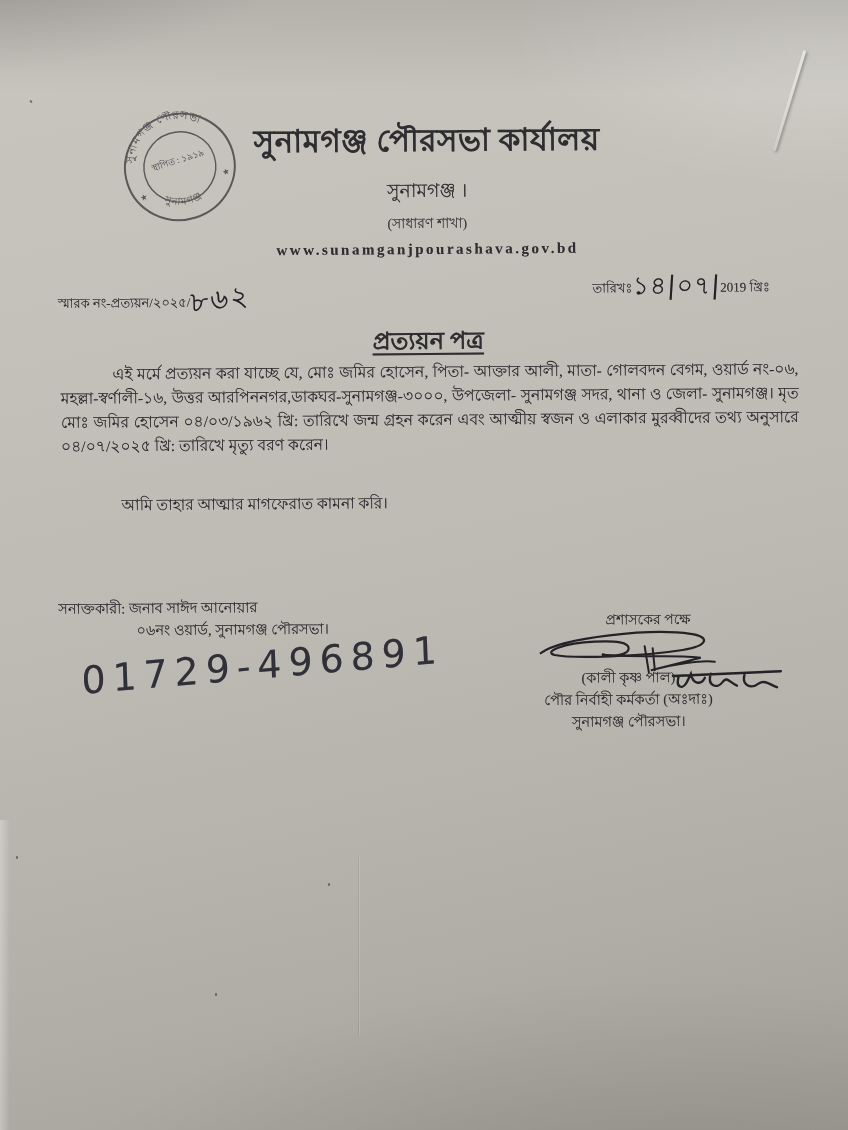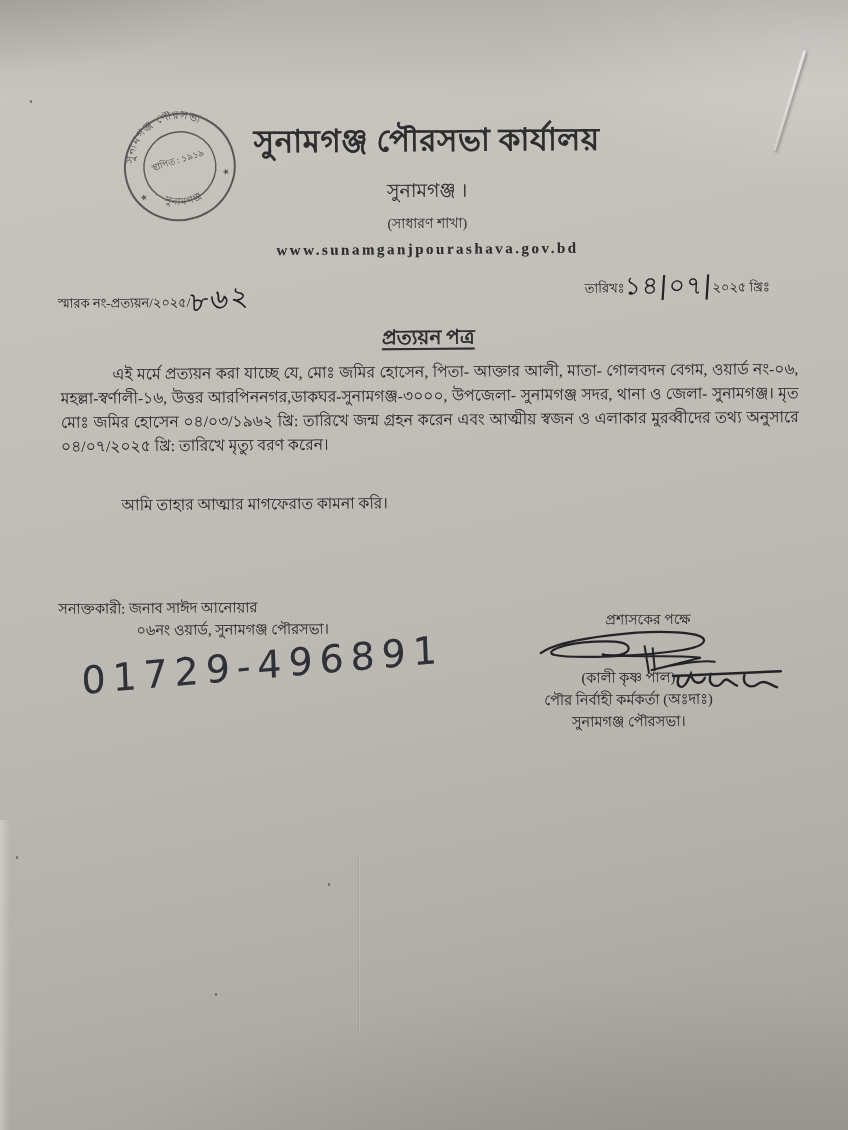--- a/index.html
+++ b/index.html
@@ -50,21 +50,21 @@
   .meta-row{position:absolute;left:60px;top:258px;width:740px;height:50px;}
   .memo{position:absolute;left:0;top:16px;font-size:13px;white-space:nowrap;}
   .memo-number{display:inline-block;font-family:"DejaVu Sans",sans-serif;font-size:28px;
     font-weight:500;transform:rotate(-7deg) skewX(-6deg) translateY(2px);letter-spacing:2px;color:#222126;}
   .date{position:absolute;right:28px;top:8px;font-size:13px;white-space:nowrap;}
   .date-hand{display:inline-block;font-family:"DejaVu Sans",sans-serif;font-size:25px;font-weight:500;
     transform:skewX(-4deg) translateY(2px);letter-spacing:1px;color:#222126;}
 
   
   .title{position:absolute;left:0;top:322px;width:860px;text-align:center;}
-  .title span{font-size:20px;font-weight:700;text-decoration:underline;text-underline-offset:4px;}
+  .title span{font-size:24px;font-weight:700;text-decoration:underline;text-underline-offset:4px;}
 
   
   .body-text{position:absolute;left:62px;top:360px;width:738px;
     font-size:15.6px;line-height:24px;text-align:justify;text-indent:52px;color:#2c2b2f;}
   .prayer{position:absolute;left:122px;top:491px;font-size:15.5px;color:#2c2b2f;}
 
   
   .identifier{position:absolute;left:58px;top:595px;font-size:14.5px;line-height:22px;}
   .identifier .line2{padding-left:78px;}
   .phone{position:absolute;left:80px;top:642px;font-family:"DejaVu Sans",sans-serif;
@@ -118,21 +118,21 @@
       <div class="org-place">সুনামগঞ্জ ।</div>
       <div class="org-branch">(সাধারণ শাখা)</div>
       <div class="org-web">www.sunamganjpourashava.gov.bd</div>
     </div>
 
     <div class="meta-row">
       <div class="memo">
         <span>স্মারক নং-প্রত্যয়ন/২০২৫/</span><span class="memo-number">৮৬২</span>
       </div>
       <div class="date">
-        <span>তারিখঃ</span><span class="date-hand">১৪|০৭|</span><span>২০২৫</span>
+        <span>তারিখঃ</span><span class="date-hand">১৪|০৭|</span><span>2019</span>
         <span>খ্রিঃ</span>
       </div>
     </div>
 
     <div class="title">
       <span>প্রত্যয়ন পত্র</span>
     </div>
 
     <div class="body-text">এই মর্মে প্রত্যয়ন করা যাচ্ছে যে, মোঃ জমির হোসেন, পিতা- আক্তার আলী, মাতা- গোলবদন বেগম, ওয়ার্ড নং-০৬, মহল্লা-স্বর্ণালী-১৬, উত্তর আরপিননগর,ডাকঘর-সুনামগঞ্জ-৩০০০, উপজেলা- সুনামগঞ্জ সদর, থানা ও জেলা- সুনামগঞ্জ। মৃত মোঃ জমির হোসেন ০৪/০৩/১৯৬২ খ্রি: তারিখে জন্ম গ্রহন করেন এবং আত্মীয় স্বজন ও এলাকার মুরব্বীদের তথ্য অনুসারে ০৪/০৭/২০২৫ খ্রি: তারিখে মৃত্যু বরণ করেন।</div>
     <div class="prayer">আমি তাহার আত্মার মাগফেরাত কামনা করি।</div>

